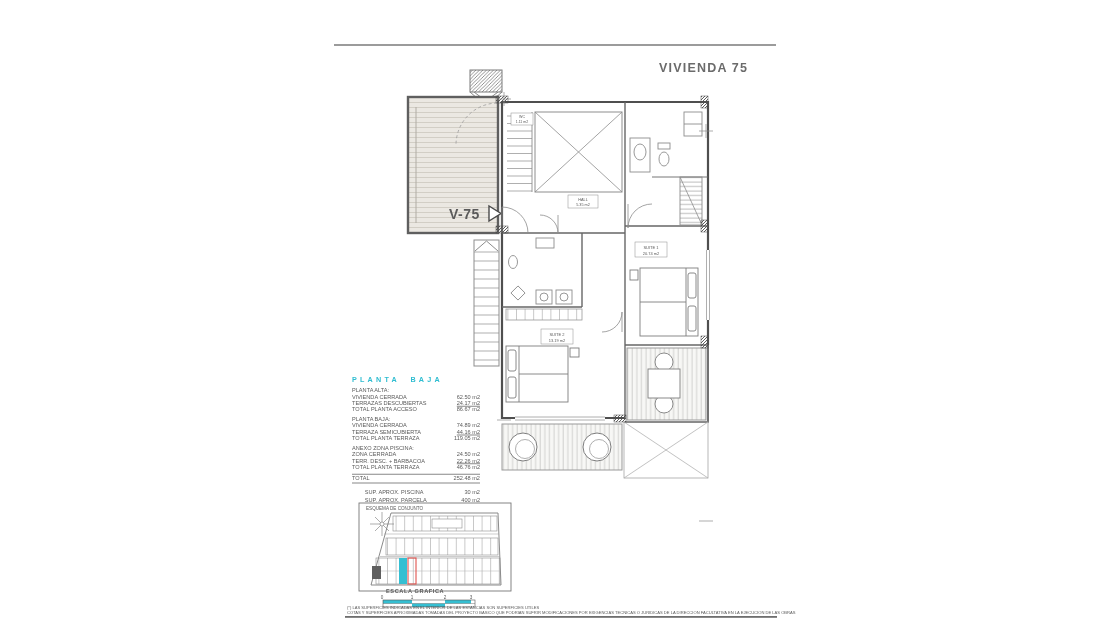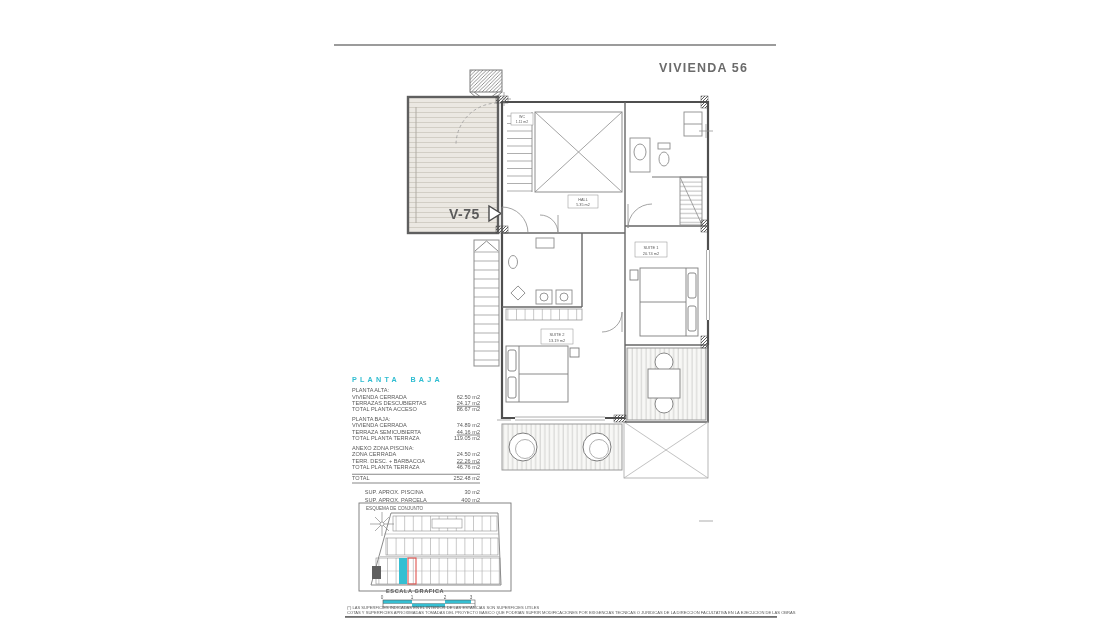--- a/index.html
+++ b/index.html
@@ -25,21 +25,21 @@
   .extra-row{display:flex;justify-content:space-between;padding-left:16px;margin-top:2px;}
 
   svg text{font-family:"Liberation Sans",sans-serif;fill:#5a5a5a;}
 </style>
 </head>
 <body>
 
 <div class="page">
 
   <div class="top-rule"></div>
-  <div class="sheet-title">VIVIENDA 56</div>
+  <div class="sheet-title">VIVIENDA 75</div>
 
   <svg class="drawing" viewBox="0 0 1110 626">
     <defs>
       <pattern id="roofHatch" width="5" height="5" patternUnits="userSpaceOnUse">
         <rect width="5" height="5" fill="#ebe8e2"></rect>
         <line x1="0" y1="2.5" x2="5" y2="2.5" stroke="#d2cec5" stroke-width="1"></line>
       </pattern>
       <pattern id="deck" width="4.6" height="6" patternUnits="userSpaceOnUse">
         <rect width="4.6" height="6" fill="#f7f7f5"></rect>
         <line x1="2" y1="0" x2="2" y2="6" stroke="#c6c6c3" stroke-width="0.8"></line>

